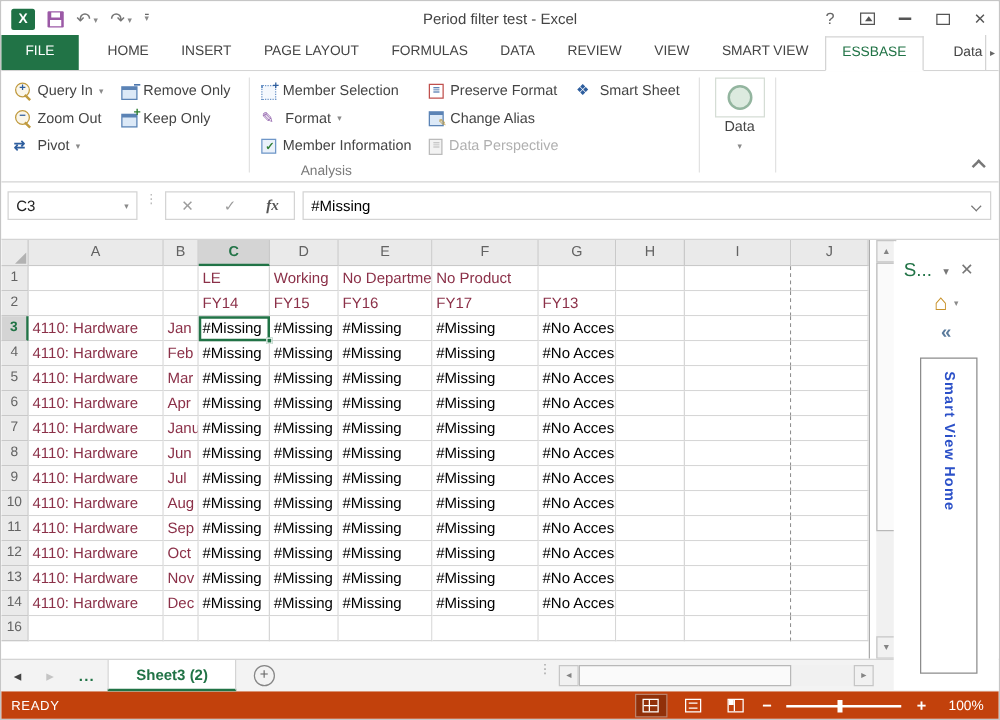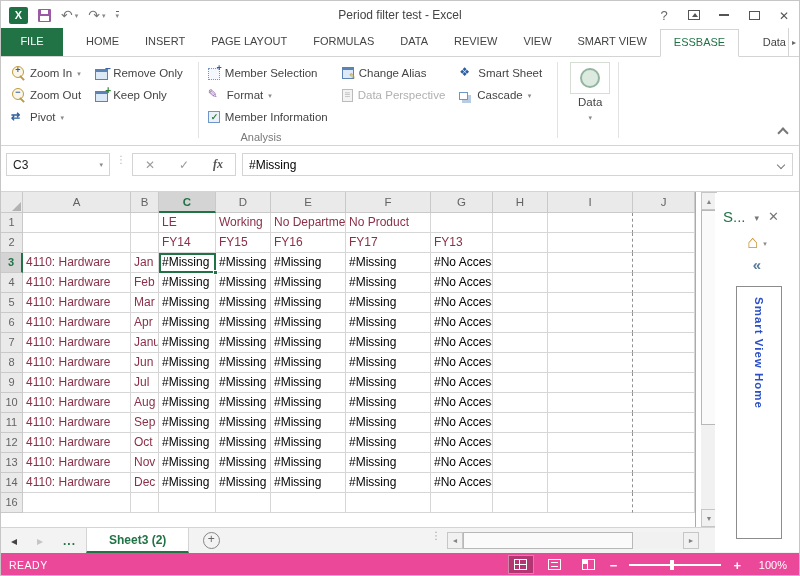--- a/index.html
+++ b/index.html
@@ -169,21 +169,21 @@
   .hscroll { position:absolute; left:446px; top:4px; width:252px; height:17px; background:#F1F1F1; }
   .h-left { position:absolute; left:0; top:0; width:16px; height:17px; border:1px solid #C6C6C6;
             background:#F1F1F1; color:#848484; font-size:7px; display:flex; align-items:center; justify-content:center; }
   .h-left::after { content:"◄"; }
   .h-right { position:absolute; right:0; top:0; width:16px; height:17px; border:1px solid #C6C6C6;
              background:#F1F1F1; color:#848484; font-size:7px; display:flex; align-items:center; justify-content:center; }
   .h-right::after { content:"►"; }
   .h-thumb { position:absolute; left:16px; top:0; width:170px; height:17px; background:#FAFAFA; border:1px solid #B8B8B8; }
 
   
-  .statusbar { height:23px; background:#ec4899; color:#fff; display:flex; align-items:center; padding:0 8px; }
+  .statusbar { height:23px; background:#c2410c; color:#fff; display:flex; align-items:center; padding:0 8px; }
   .status-mode { font-size:10.5px; letter-spacing:0.5px; }
   .status-right { margin-left:auto; display:flex; align-items:center; gap:8px; padding-right:4px; }
   .viewbtn { width:26px; height:19px; display:flex; align-items:center; justify-content:center; }
   .viewbtn.active { background:rgba(0,0,0,0.25); border:1px solid rgba(255,255,255,0.4); }
   .vi { width:13px; height:11px; border:1px solid #fff; position:relative; }
   .vi-normal::before { content:""; position:absolute; left:0; right:0; top:4px; height:1px; background:#fff; }
   .vi-normal::after  { content:""; position:absolute; top:0; bottom:0; left:4px; width:1px; background:#fff; }
   .vi-layout::before { content:""; position:absolute; left:2px; right:2px; top:2px; height:1px; background:#fff; }
   .vi-layout::after  { content:""; position:absolute; left:2px; right:2px; bottom:2px; height:1px; background:#fff; }
   .vi-break::before  { content:""; position:absolute; top:0; bottom:0; left:4px; width:1px; background:#fff; }
@@ -250,21 +250,21 @@
       <span class="sign-label">Data</span>
       <span class="tab-overflow"></span>
     </div>
   </div>
 
   <div class="ribbon">
     <div class="ribbon-inner">
         <div class="rcol">
           <div class="rbtn">
             <span class="ic ic-zoom-in"></span>
-            <span class="rlbl">Zoom In</span>
+            <span class="rlbl">Query In</span>
             <span class="caret"></span>
           </div>
           <div class="rbtn">
             <span class="ic ic-zoom-out"></span>
             <span class="rlbl">Zoom Out</span>
           </div>
           <div class="rbtn">
             <span class="ic ic-pivot"></span>
             <span class="rlbl">Pivot</span>
             <span class="caret"></span>
@@ -291,37 +291,36 @@
             <span class="rlbl">Format</span>
             <span class="caret"></span>
           </div>
           <div class="rbtn">
             <span class="ic ic-member-information"></span>
             <span class="rlbl">Member Information</span>
           </div>
         </div>
         <div class="rcol">
           <div class="rbtn">
+            <span class="ic ic-preserve-format"></span>
+            <span class="rlbl">Preserve Format</span>
+          </div>
+          <div class="rbtn">
             <span class="ic ic-change-alias"></span>
             <span class="rlbl">Change Alias</span>
           </div>
           <div class="rbtn disabled">
             <span class="ic ic-data-perspective"></span>
             <span class="rlbl">Data Perspective</span>
           </div>
         </div>
         <div class="rcol">
           <div class="rbtn">
             <span class="ic ic-smart-slice"></span>
             <span class="rlbl">Smart Sheet</span>
-          </div>
-          <div class="rbtn">
-            <span class="ic ic-cascade"></span>
-            <span class="rlbl">Cascade</span>
-            <span class="caret"></span>
           </div>
         </div>
         <div class="rsep"></div>
         <div class="rbig">
           <span class="bigicon">
             <span class="ic-data-big"></span>
           </span>
           <span class="biglbl">Data</span>
           <span class="caret"></span>
         </div>

